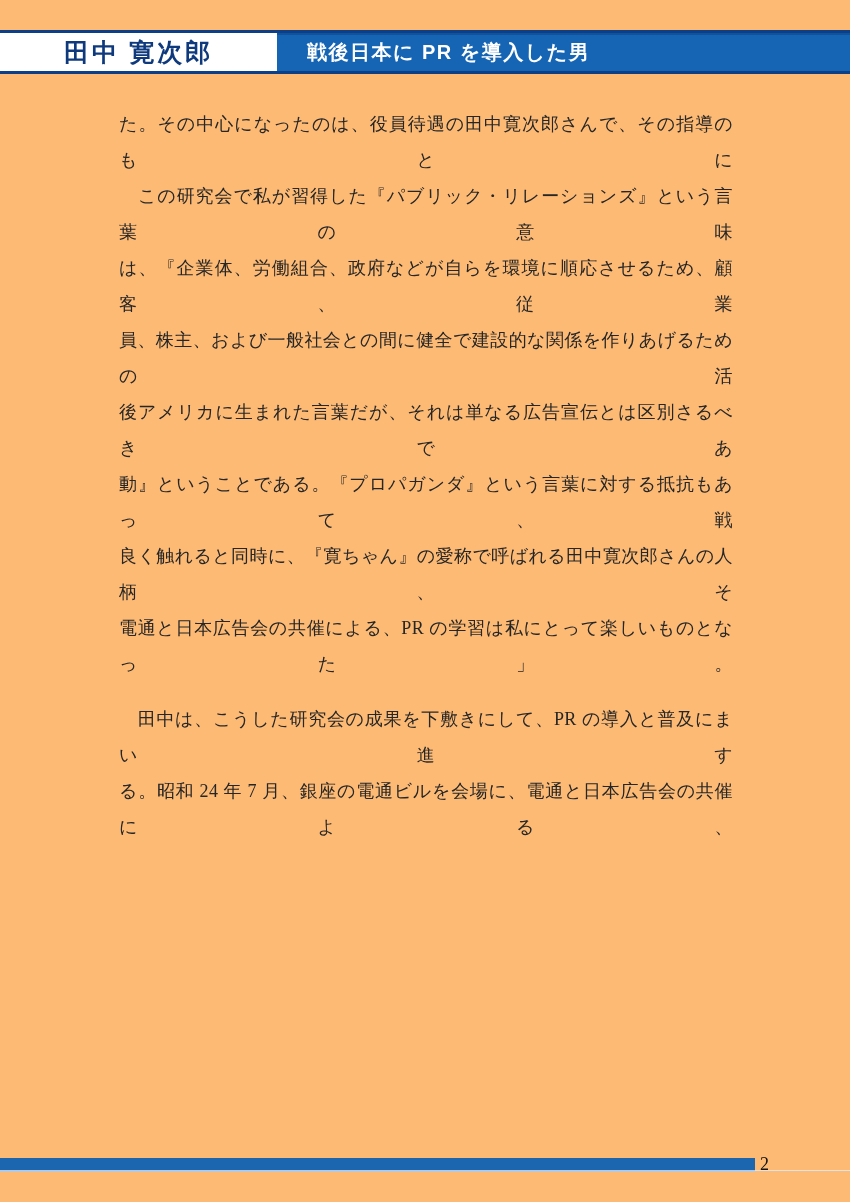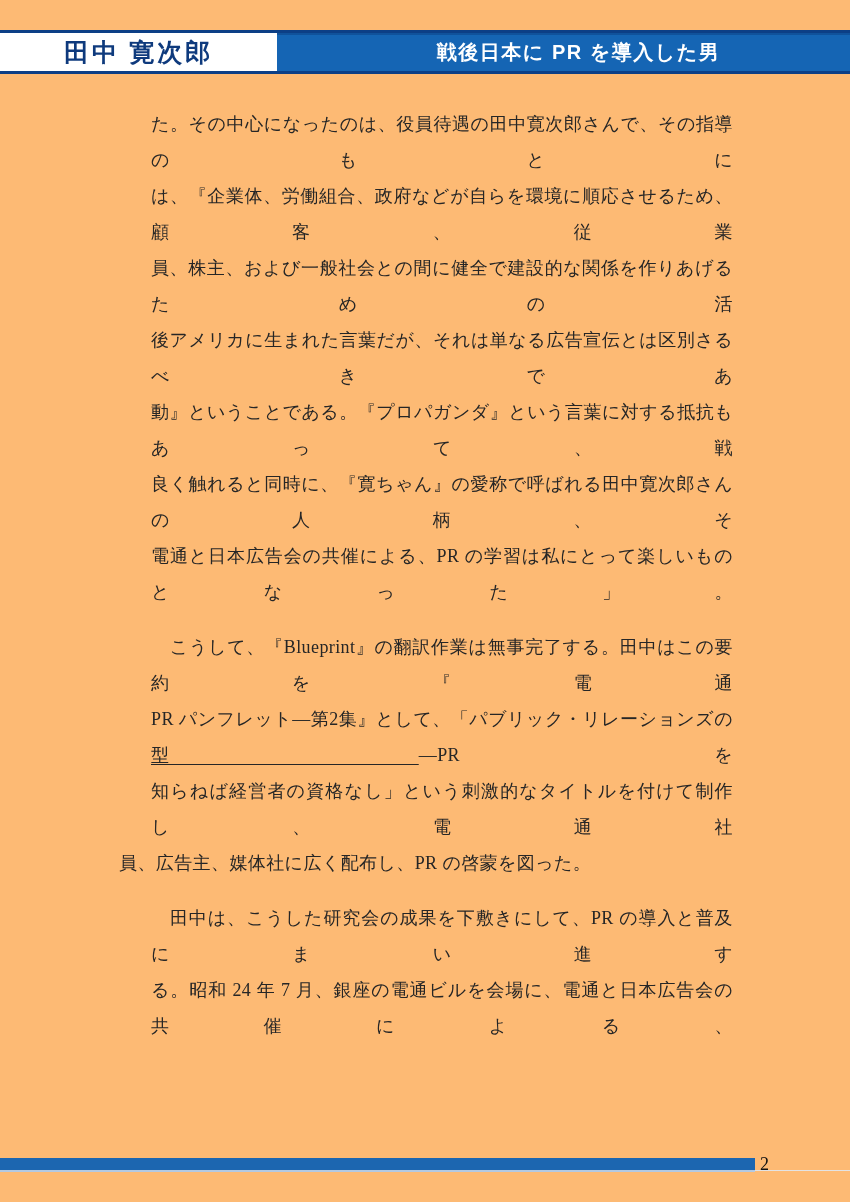--- a/index.html
+++ b/index.html
@@ -33,21 +33,20 @@
     letter-spacing:3px;
     white-space:nowrap;
   }
   .banner {
     flex:1; height:100%;
     background:#1565b4;
     display:flex; align-items:center;
     padding-left:30px;
     box-sizing:border-box;
     box-shadow:inset 0 2px 0 rgba(8,50,110,0.35);
-    justify-content:center;
   }
   .banner-text {
     color:#ffffff;
     font-family:"Liberation Sans","DejaVu Sans",sans-serif;
     font-weight:bold;
     font-size:20px;
     letter-spacing:1.5px;
     white-space:nowrap;
   }
 
@@ -60,21 +59,20 @@
     line-height:36px;
     color:#262626;
     letter-spacing:0.4px;
   }
   .block + .block { margin-top:19px; }
   .line { white-space:nowrap; }
   .line.full {
     white-space:normal;
     text-align:justify;
     text-align-last:justify;
-    margin-left:32px;
   }
   .line .u {
     text-decoration:underline;
     text-underline-offset:3px;
   }
 
   
   .footer-hairline {
     position:absolute; top:1170px; left:755px;
     width:95px; height:1px; background:#e3e3e3;
@@ -101,32 +99,27 @@
       <span class="name-text">田中 寛次郎</span>
     </div>
     <div class="banner">
       <span class="banner-text">戦後日本に PR を導入した男</span>
     </div>
   </div>
 
   <div class="body-text" id="body-text">
       <div class="block">
         <div class="line full">た。その中心になったのは、役員待遇の田中寛次郎さんで、その指導のもとに</div>
+        <div class="line full">　この研究会で私が習得した『パブリック・リレーションズ』という言葉の意味</div>
         <div class="line full">は、『企業体、労働組合、政府などが自らを環境に順応させるため、顧客、従業</div>
         <div class="line full">員、株主、および一般社会との間に健全で建設的な関係を作りあげるための活</div>
         <div class="line full">後アメリカに生まれた言葉だが、それは単なる広告宣伝とは区別さるべきであ</div>
         <div class="line full">動』ということである。『プロパガンダ』という言葉に対する抵抗もあって、戦</div>
         <div class="line full">良く触れると同時に、『寛ちゃん』の愛称で呼ばれる田中寛次郎さんの人柄、そ</div>
         <div class="line full">電通と日本広告会の共催による、PR の学習は私にとって楽しいものとなった」。</div>
-      </div>
-      <div class="block">
-        <div class="line full">　こうして、『Blueprint』の翻訳作業は無事完了する。田中はこの要約を『電通</div>
-        <div class="line full"><span>PR パンフレット―第2集』として、「パブリック・リレーションズの</span><span class="u">型</span><span>―PR を</span></div>
-        <div class="line full">知らねば経営者の資格なし」という刺激的なタイトルを付けて制作し、電通社</div>
-        <div class="line">員、広告主、媒体社に広く配布し、PR の啓蒙を図った。</div>
       </div>
       <div class="block">
         <div class="line full">　田中は、こうした研究会の成果を下敷きにして、PR の導入と普及にまい進す</div>
         <div class="line full">る。昭和 24 年 7 月、銀座の電通ビルを会場に、電通と日本広告会の共催による、</div>
       </div>
     </div>
 
   <div class="footer-hairline"></div>
   <div class="footer-bar"></div>
   <div class="page-num">2</div>

